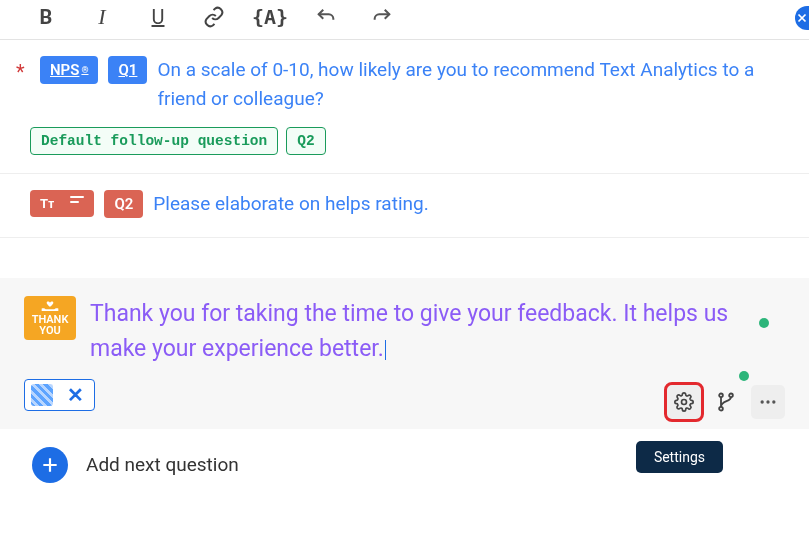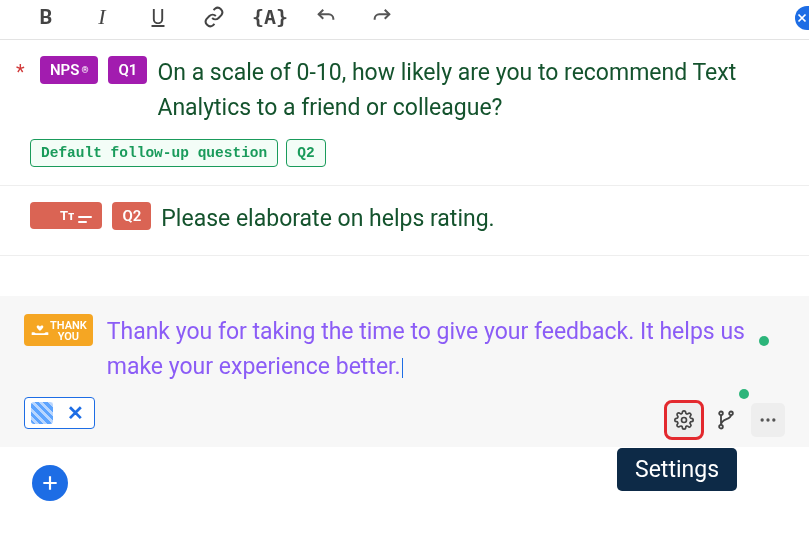--- a/index.html
+++ b/index.html
@@ -12,26 +12,26 @@
   .tbtn.uline { text-decoration: underline; font-size: 20px; font-weight: normal; }
   .tbtn.mono { font-family: monospace; font-size: 20px; font-weight: 600; }
 
   .close-half { position: absolute; top: 6px; right: 0; width: 14px; height: 24px; border-radius: 12px 0 0 12px; background: #1d6de5; color:#fff; display:flex; align-items:center; justify-content:center; overflow:hidden;}
 
   
   .qblock { padding: 16px 24px 18px 16px; border-bottom: 1px solid #eee; }
   .qrow { display: flex; align-items: flex-start; gap: 10px; }
   .req { color: #d13a3a; font-size: 20px; line-height: 1; padding-top: 6px; width: 14px; }
   .pill { border-radius: 4px; color: #fff; font-size: 15px; font-weight: 600; padding: 5px 10px; display: inline-flex; align-items: center; }
-  .pill.purple { background: #a21caf; }
+  .pill.purple { background: #3b82f6; text-decoration: underline; }
   .pill.nps sup { font-size: 9px; margin-left: 2px; }
   .pill.coral { background: #da6454; }
   .pill.coral.icon { padding: 6px 10px; }
-  .pill.orange { background: #f5a623; font-size: 11px; line-height: 1; text-align: center; padding: 4px 6px; min-width: 52px; }
-  .qtext { font-size: 23px; color: #14532d; line-height: 1.5; flex: 1; }
+  .pill.orange { background: #f5a623; font-size: 11px; line-height: 1; text-align: center; padding: 4px 6px; min-width: 52px; flex-direction: column; }
+  .qtext { font-size: 19px; color: #3b82f6; line-height: 1.5; flex: 1; }
   .cursor::after { content: ""; display: inline-block; width: 1px; height: 20px; background: #1d6de5; vertical-align: middle; margin-left: 1px; }
 
   .tagrow { display: flex; gap: 8px; margin-top: 14px; margin-left: 14px; }
   .tag { border: 1.5px solid; border-radius: 4px; font-size: 14.5px; font-weight: 600; padding: 5px 10px; font-family: Liberation Mono, monospace; }
   .tag.green { color: #1a9b5b; border-color: #1a9b5b; background: #f3fdf7; }
   .tag.green.light { background: #e6f7ee; }
 
   
   .tyblock { background: #f7f7f7; padding: 18px 24px; position: relative; }
   .tyrow { display: flex; align-items: flex-start; gap: 14px; }
@@ -40,30 +40,30 @@
   .chiprow { display: flex; align-items: center; gap: 10px; margin-top: 12px; }
   .bluechip { border: 1.5px solid #1d6de5; border-radius: 4px; padding: 3px 6px; display: flex; align-items: center; gap: 10px; background: #fff; }
   .bluechip .sw { width: 22px; height: 22px; background: repeating-linear-gradient(45deg,#5da4ff 0 3px,#b8d6ff 3px 6px); border-radius: 3px; }
   .bluechip .x { color: #1d6de5; font-weight: bold; font-size: 20px; padding: 0 4px; }
 
   .actionbar { position: absolute; right: 24px; bottom: 10px; display: flex; align-items: center; gap: 8px; }
   .iconbtn { width: 34px; height: 34px; border-radius: 5px; background: #eee; display: flex; align-items: center; justify-content: center; color: #555; cursor: pointer; position: relative; }
   .iconbtn.hl { outline: 3px solid #e3292e; outline-offset: 0; }
   .dot-green { position: absolute; width: 10px; height: 10px; background: #2cb57a; border-radius: 50%; }
 
-  .tooltip { position: absolute; right: 72px; bottom: -44px; background: #0d2a47; color: #fff; padding: 8px 18px; border-radius: 5px; font-size: 23px; }
+  .tooltip { position: absolute; right: 86px; bottom: -44px; background: #0d2a47; color: #fff; padding: 8px 18px; border-radius: 5px; font-size: 14px; }
   .tooltip::before { content: ""; position: absolute; top: -6px; left: 50%; transform: translateX(-50%); border: 6px solid transparent; border-bottom-color: #0d2a47; }
 
   
   .addrow { display: flex; align-items: center; gap: 18px; padding: 18px 32px; }
   .addbtn { width: 36px; height: 36px; border-radius: 50%; background: #1d6de5; color: #fff; display: flex; align-items: center; justify-content: center; font-size: 26px; font-weight: 300; cursor: pointer; }
   .addtext { font-size: 19px; color: #333; }
 
   
-  .tticon { display: inline-flex; align-items: flex-end; gap: 4px; margin-left: 20px; }
+  .tticon { display: inline-flex; align-items: flex-start; gap: 16px; }
   .tticon .tt { font-size: 13px; font-weight: 700; }
   .tticon .lines { display:flex; flex-direction:column; gap:3px; }
   .tticon .lines span { display:block; width:14px; height:2px; background:#fff; border-radius:1px; }
   .tticon .lines span:last-child { width:9px; }
 </style>
 </head>
 <body>
 
 <div class="toolbar">
   <div class="tbtn">B</div>
@@ -176,13 +176,14 @@
 
   <div class="tooltip">Settings</div>
 </div>
 
 <div class="addrow">
   <div class="addbtn">
     <svg width="20" height="20" viewBox="0 0 24 24" fill="none" stroke="#fff" stroke-width="2.6">
         <path d="M12 4v16M4 12h16"></path>
       </svg>
   </div>
+  <span class="addtext">Add next question</span>
 </div>
 
 </body></html>

